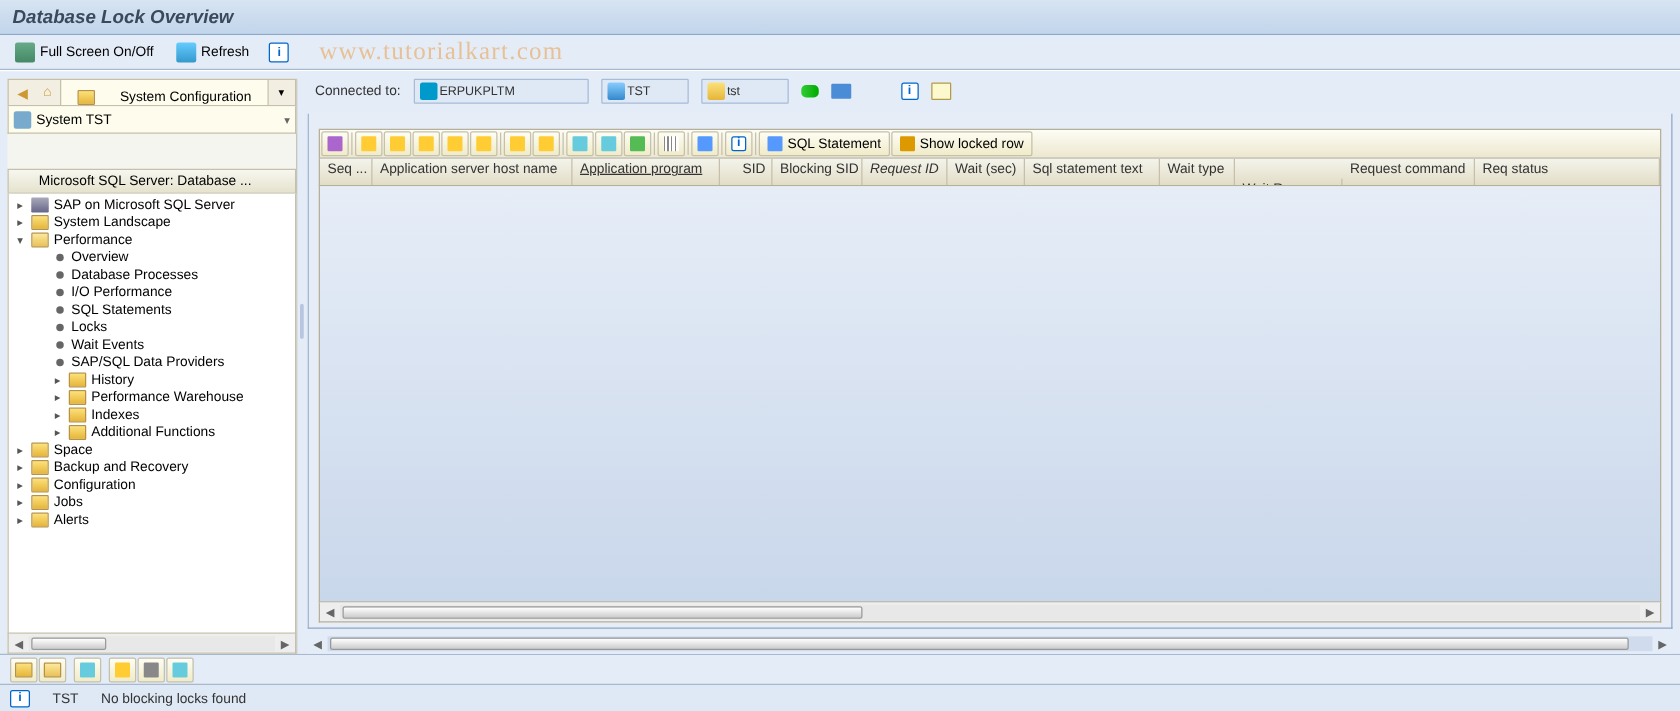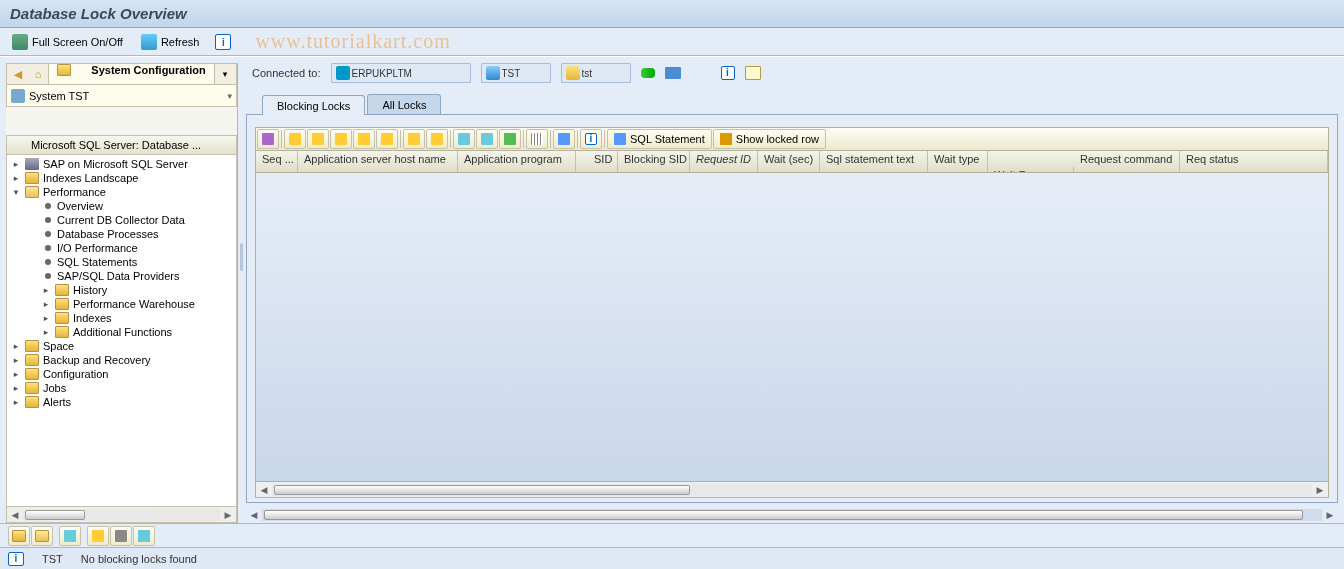--- a/index.html
+++ b/index.html
@@ -90,29 +90,28 @@
   }
   .sidebar-toolbar .btn {
     width:20px; height:18px;
     border:1px solid transparent;
     display:flex; align-items:center; justify-content:center;
     cursor:pointer;
   }
   .sysconfig-btn {
     flex:1;
     display:flex;
-    align-items:flex-start;
+    align-items:flex-end;
     justify-content:center;
     gap:20px;
     background:#fdfced;
     border-left:1px solid #c5c0aa;
     border-right:1px solid #c5c0aa;
     height:100%;
     cursor:pointer;
-    font-weight:bold;
   }
   .sidebar-system {
     height: 22px;
     background:#fdfced;
     border:1px solid #c5c0aa;
     border-top:none;
     display:flex;
     align-items:center;
     gap:4px;
     padding:0 4px;
@@ -388,47 +387,51 @@
     <div class="panel-header">Microsoft SQL Server: Database ...</div>
     <div class="tree">
       <div class="tree-item">
         <span class="chev">▸</span>
         <span class="server-icon"></span>
         <span>SAP on Microsoft SQL Server</span>
       </div>
       <div class="tree-item">
         <span class="chev">▸</span>
         <span class="folder"></span>
-        <span>Indexes Landscape</span>
+        <span>System Landscape</span>
       </div>
       <div class="tree-item">
         <span class="chev">▾</span>
         <span class="folder-open"></span>
         <span>Performance</span>
       </div>
 
       <div class="tree-item ind2">
           <span class="bullet"></span>
           <span>Overview</span>
         </div>
       <div class="tree-item ind2">
           <span class="bullet"></span>
-          <span>Current DB Collector Data</span>
-        </div>
-      <div class="tree-item ind2">
-          <span class="bullet"></span>
           <span>Database Processes</span>
         </div>
       <div class="tree-item ind2">
           <span class="bullet"></span>
           <span>I/O Performance</span>
         </div>
       <div class="tree-item ind2">
           <span class="bullet"></span>
           <span>SQL Statements</span>
+        </div>
+      <div class="tree-item ind2">
+          <span class="bullet"></span>
+          <span>Locks</span>
+        </div>
+      <div class="tree-item ind2">
+          <span class="bullet"></span>
+          <span>Wait Events</span>
         </div>
       <div class="tree-item ind2">
           <span class="bullet"></span>
           <span>SAP/SQL Data Providers</span>
         </div>
       <div class="tree-item ind2">
           <span class="chev">▸</span>
           <span class="folder"></span>
           <span>History</span>
         </div>
@@ -501,24 +504,20 @@
         <input readonly="" style="width: 40px;" value="tst">
       </span>
 
       <span class="small-icon green-dot"></span>
       <span class="small-icon blue-chip"></span>
       <span style="width:20px;"></span>
       <span class="small-icon info-box">i</span>
       <span class="small-icon tool-chip"></span>
     </div>
 
-    <div class="tab-strip">
-      <div class="tab active"><span>Blocking Locks</span></div>
-      <div class="tab"><span>All Locks</span></div>
-    </div>
     <div class="tab-body">
       <div class="grid-toolbar">
         <div class="gbtn">
             <span class="gi gi-purple"></span>
           </div>
         <div class="sep"></div>
         <div class="gbtn">
             <span class="gi gi-yellow"></span>
           </div>
         <div class="gbtn">
@@ -568,21 +567,21 @@
           <span>SQL Statement</span>
         </div>
         <div class="gbtn-wide">
           <span class="gi gi-lock"></span>
           <span>Show locked row</span>
         </div>
       </div>
       <div class="grid-header">
         <div class="gh" style="width:42px;">Seq ...</div>
         <div class="gh" style="width:160px;">Application server host name</div>
-        <div class="gh" style="width:118px;">Application program</div>
+        <div class="gh" style="width:118px;text-decoration:underline;">Application program</div>
         <div class="gh" style="width:30px;margin-left:12px;">SID</div>
         <div class="gh" style="width:72px;">Blocking SID</div>
         <div class="gh" style="width:68px;font-style:italic;">Request ID</div>
         <div class="gh" style="width:62px;">Wait (sec)</div>
         <div class="gh" style="width:108px;">Sql statement text</div>
         <div class="gh" style="width:60px;">Wait type</div>
         <div class="gh" style="width:86px;margin-top:16px;">Wait Resource</div>
         <div class="gh" style="width:106px;">Request command</div>
         <div class="gh" style="flex:1;">Req status</div>
       </div>

